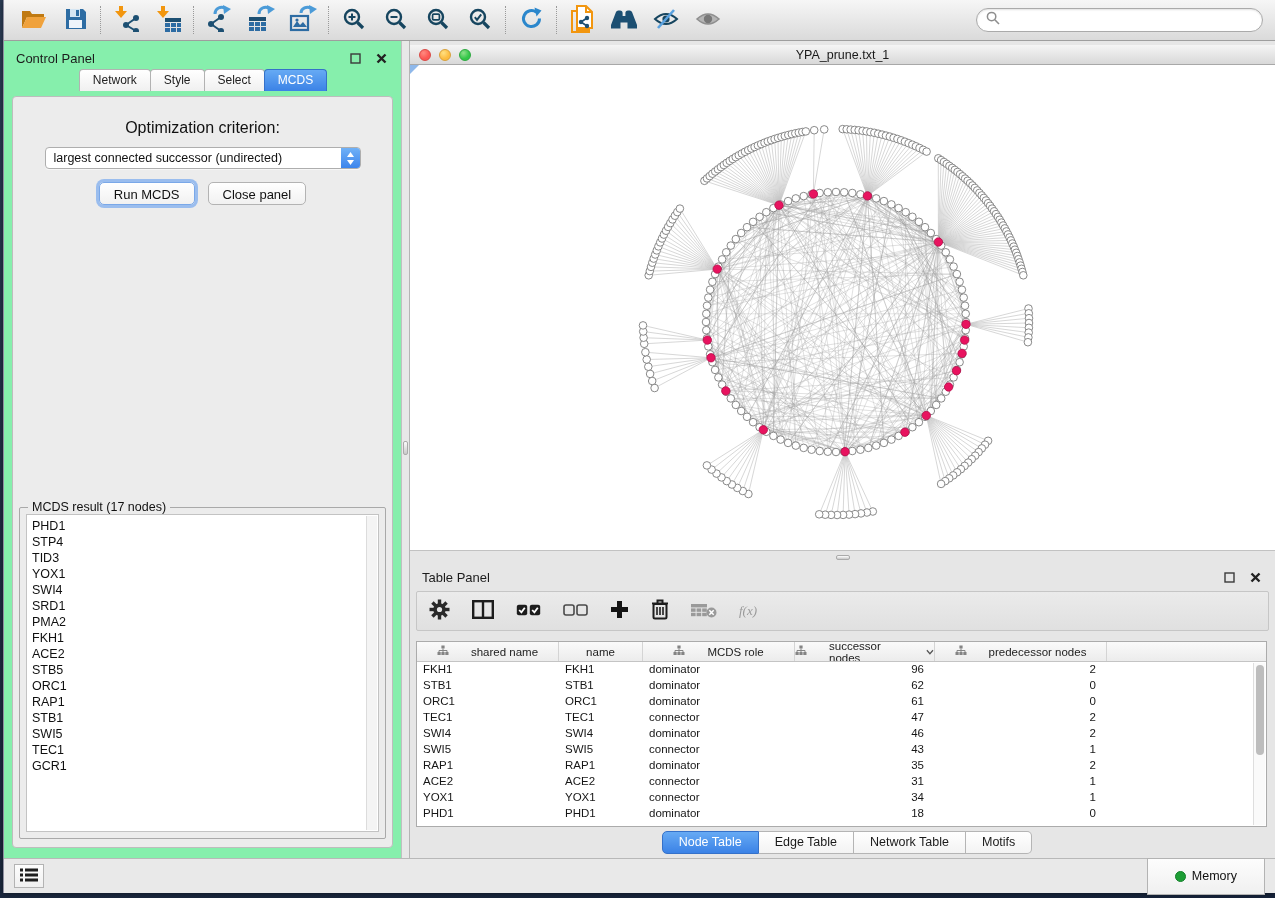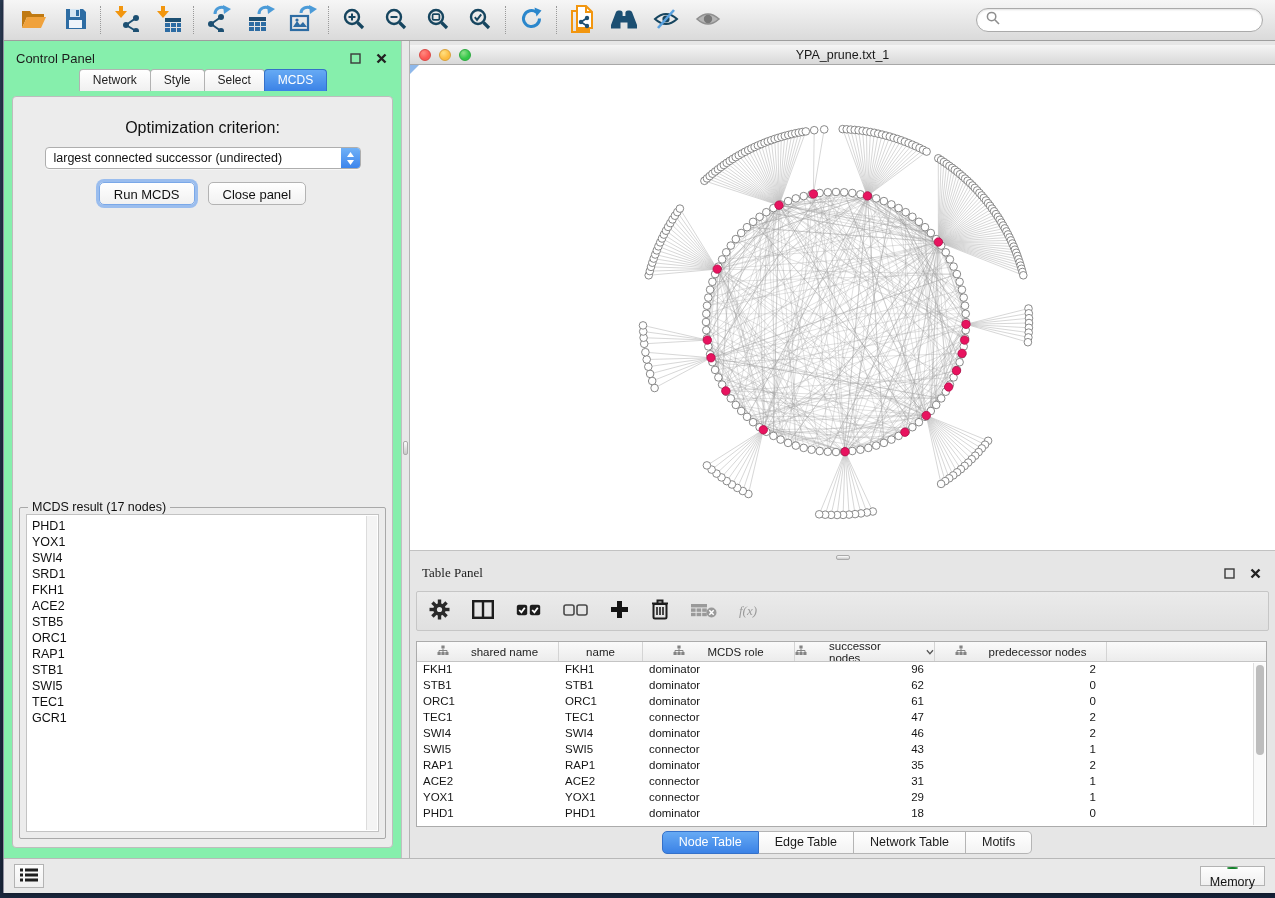--- a/index.html
+++ b/index.html
@@ -75,21 +75,21 @@
   .net-canvas svg { position:absolute; inset:0; }
   .focus-corner { position:absolute; left:0; top:0; width:0; height:0;
     border-top:9px solid #8fb8ea; border-right:9px solid transparent; }
 
   .hsplit { height:14px; position:relative; }
   .hsplit .grip { position:absolute; left:50%; top:4px; width:14px; height:5px; margin-left:-7px;
     background:linear-gradient(#fdfdfd,#c9c9c9); border:1px solid #aaa; border-radius:2px; }
 
   
   .table-panel { flex:1; position:relative; }
-  .tp-header { height:24px; display:flex; align-items:flex-start; padding:0 12px;font-family:Liberation Serif, serif; }
+  .tp-header { height:24px; display:flex; align-items:center; padding:0 12px; }
   .tp-title { font-size:13px; color:#1c1c1c; }
   .tp-header .win-btns { margin-left:auto; display:flex; gap:10px; align-items:center; }
   .tp-toolbar { margin:2px 6px 0; height:40px; background:linear-gradient(#ebebeb,#e0e0e0);
     border:1px solid #c6c6c6; border-radius:2px; display:flex; align-items:center; padding:0 12px; gap:22px; }
   .tp-tool { background:none; border:none; cursor:pointer; display:flex; align-items:center; }
   .fx { font-family:"Liberation Serif", serif; font-style:italic; font-size:13px; color:#9a9a9a; }
 
   .grid-wrap { position:absolute; left:6px; right:8px; top:76px; bottom:31px; background:#fff;
     border:1px solid #ababab; overflow:hidden; }
   .grid-head { display:grid; grid-template-columns:142px 84px 152px 140px 172px 1fr;
@@ -111,23 +111,23 @@
     border:1px solid #b5b5b5; border-left:none; padding:3px 16px 4px; height:23px; cursor:pointer; }
   .tp-tab:first-child { border-left:1px solid #b5b5b5; border-radius:5px 0 0 5px; }
   .tp-tab:last-child { border-radius:0 5px 5px 0; }
   .tp-tab.active { background:linear-gradient(#66aaf4,#3b82e6); color:#fff; border-color:#3571c9; }
 
   
   .status-bar { position:absolute; left:0; right:0; bottom:0; height:35px; background:#e9e9e9;
     border-top:1px solid #b8b8b8; display:flex; align-items:center; padding:0 10px; }
   .list-btn { width:30px; height:24px; background:linear-gradient(#fdfdfd,#f0f0f0); border:1px solid #b3b3b3;
     display:flex; align-items:center; justify-content:center; cursor:pointer; }
-  .memory-btn { margin-left:auto; height:20px; background:linear-gradient(#fdfdfd,#f0f0f0);
-    border:1px solid #b3b3b3; display:flex; align-items:center; gap:6px; padding:0 9px;
-    font-size:12.5px; color:#111; cursor:pointer;flex-direction:column; }
+  .memory-btn { margin-left:auto; height:37px; background:linear-gradient(#fdfdfd,#f0f0f0);
+    border:1px solid #b3b3b3; display:flex; align-items:center; gap:6px; padding:0 27px;
+    font-size:12.5px; color:#111; cursor:pointer; }
   .mem-dot { width:11px; height:11px; border-radius:50%; background:#1d9e35; border:1px solid #13802a; }
 </style>
 </head>
 <body>
 
 <div class="app">
 
   <div class="toolbar">
     <div class="tb-group">
       <button class="tb-btn">
@@ -336,23 +336,26 @@
         </div>
         <div class="btn-row">
           <button class="push-btn focused">Run MCDS</button>
           <button class="push-btn">Close panel</button>
         </div>
         <div class="mcds-box">
           <span class="legend">MCDS result (17 nodes)</span>
           <div class="mcds-list">
             <div>
                 <div class="mcds-item">PHD1</div>
+                <div class="mcds-item">STP4</div>
+                <div class="mcds-item">TID3</div>
                 <div class="mcds-item">YOX1</div>
                 <div class="mcds-item">SWI4</div>
                 <div class="mcds-item">SRD1</div>
+                <div class="mcds-item">PMA2</div>
                 <div class="mcds-item">FKH1</div>
                 <div class="mcds-item">ACE2</div>
                 <div class="mcds-item">STB5</div>
                 <div class="mcds-item">ORC1</div>
                 <div class="mcds-item">RAP1</div>
                 <div class="mcds-item">STB1</div>
                 <div class="mcds-item">SWI5</div>
                 <div class="mcds-item">TEC1</div>
                 <div class="mcds-item">GCR1</div>
               </div>
@@ -1459,21 +1462,21 @@
                 <div class="gr-cell">ACE2</div>
                 <div class="gr-cell">connector</div>
                 <div class="gr-cell num">31</div>
                 <div class="gr-cell num">1</div>
                 <div class="gr-cell"></div>
               </div>
               <div class="grid-row">
                 <div class="gr-cell">YOX1</div>
                 <div class="gr-cell">YOX1</div>
                 <div class="gr-cell">connector</div>
-                <div class="gr-cell num">29</div>
+                <div class="gr-cell num">34</div>
                 <div class="gr-cell num">1</div>
                 <div class="gr-cell"></div>
               </div>
               <div class="grid-row">
                 <div class="gr-cell">PHD1</div>
                 <div class="gr-cell">PHD1</div>
                 <div class="gr-cell">dominator</div>
                 <div class="gr-cell num">18</div>
                 <div class="gr-cell num">0</div>
                 <div class="gr-cell"></div>

